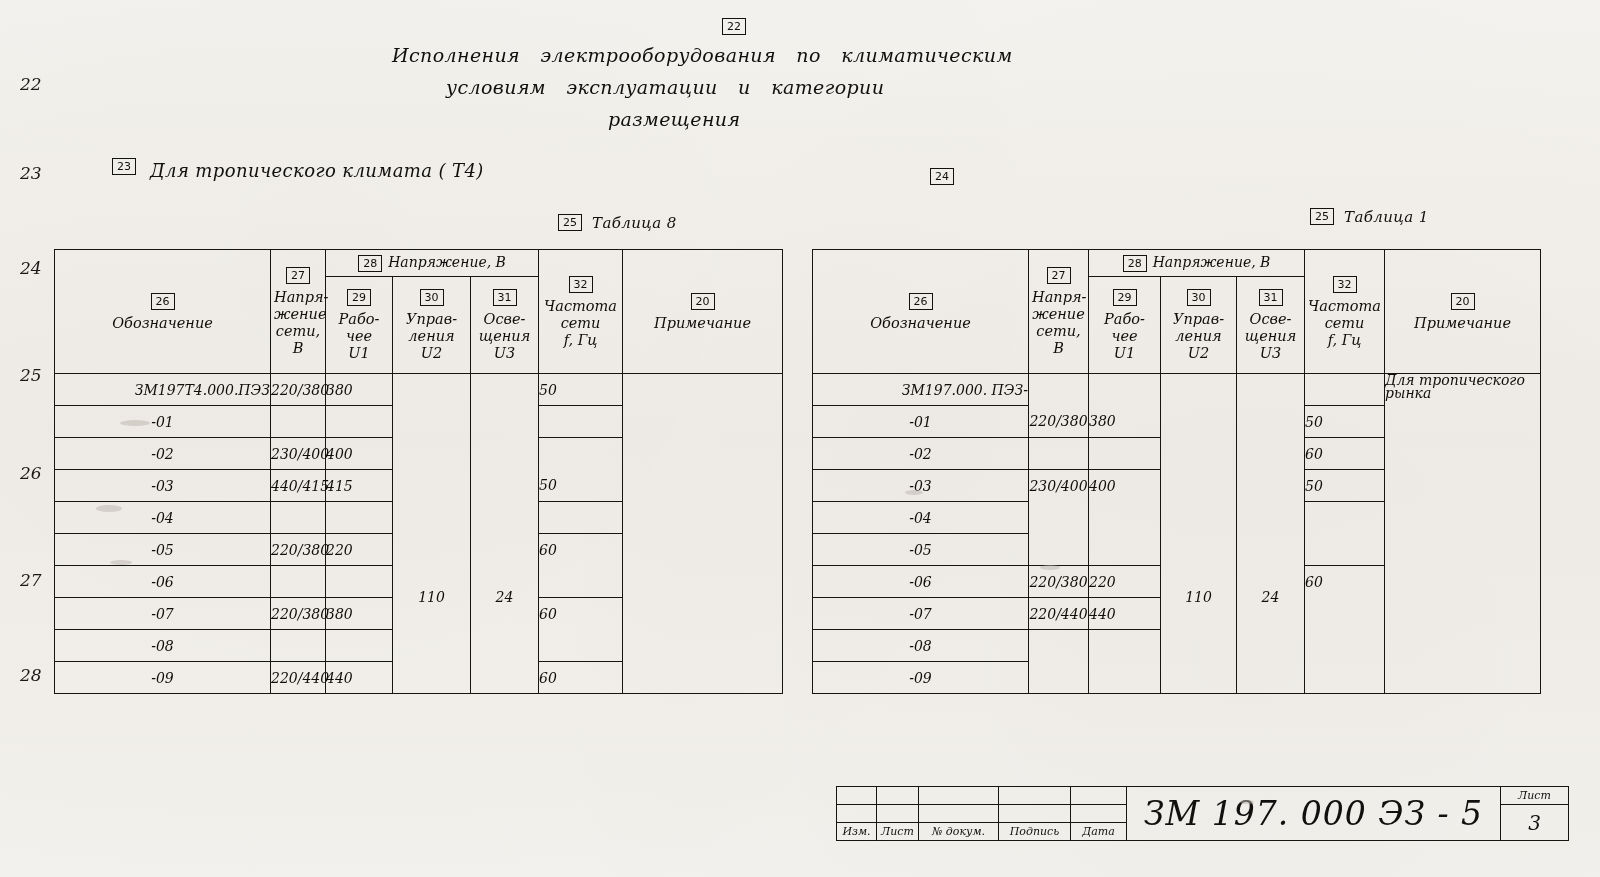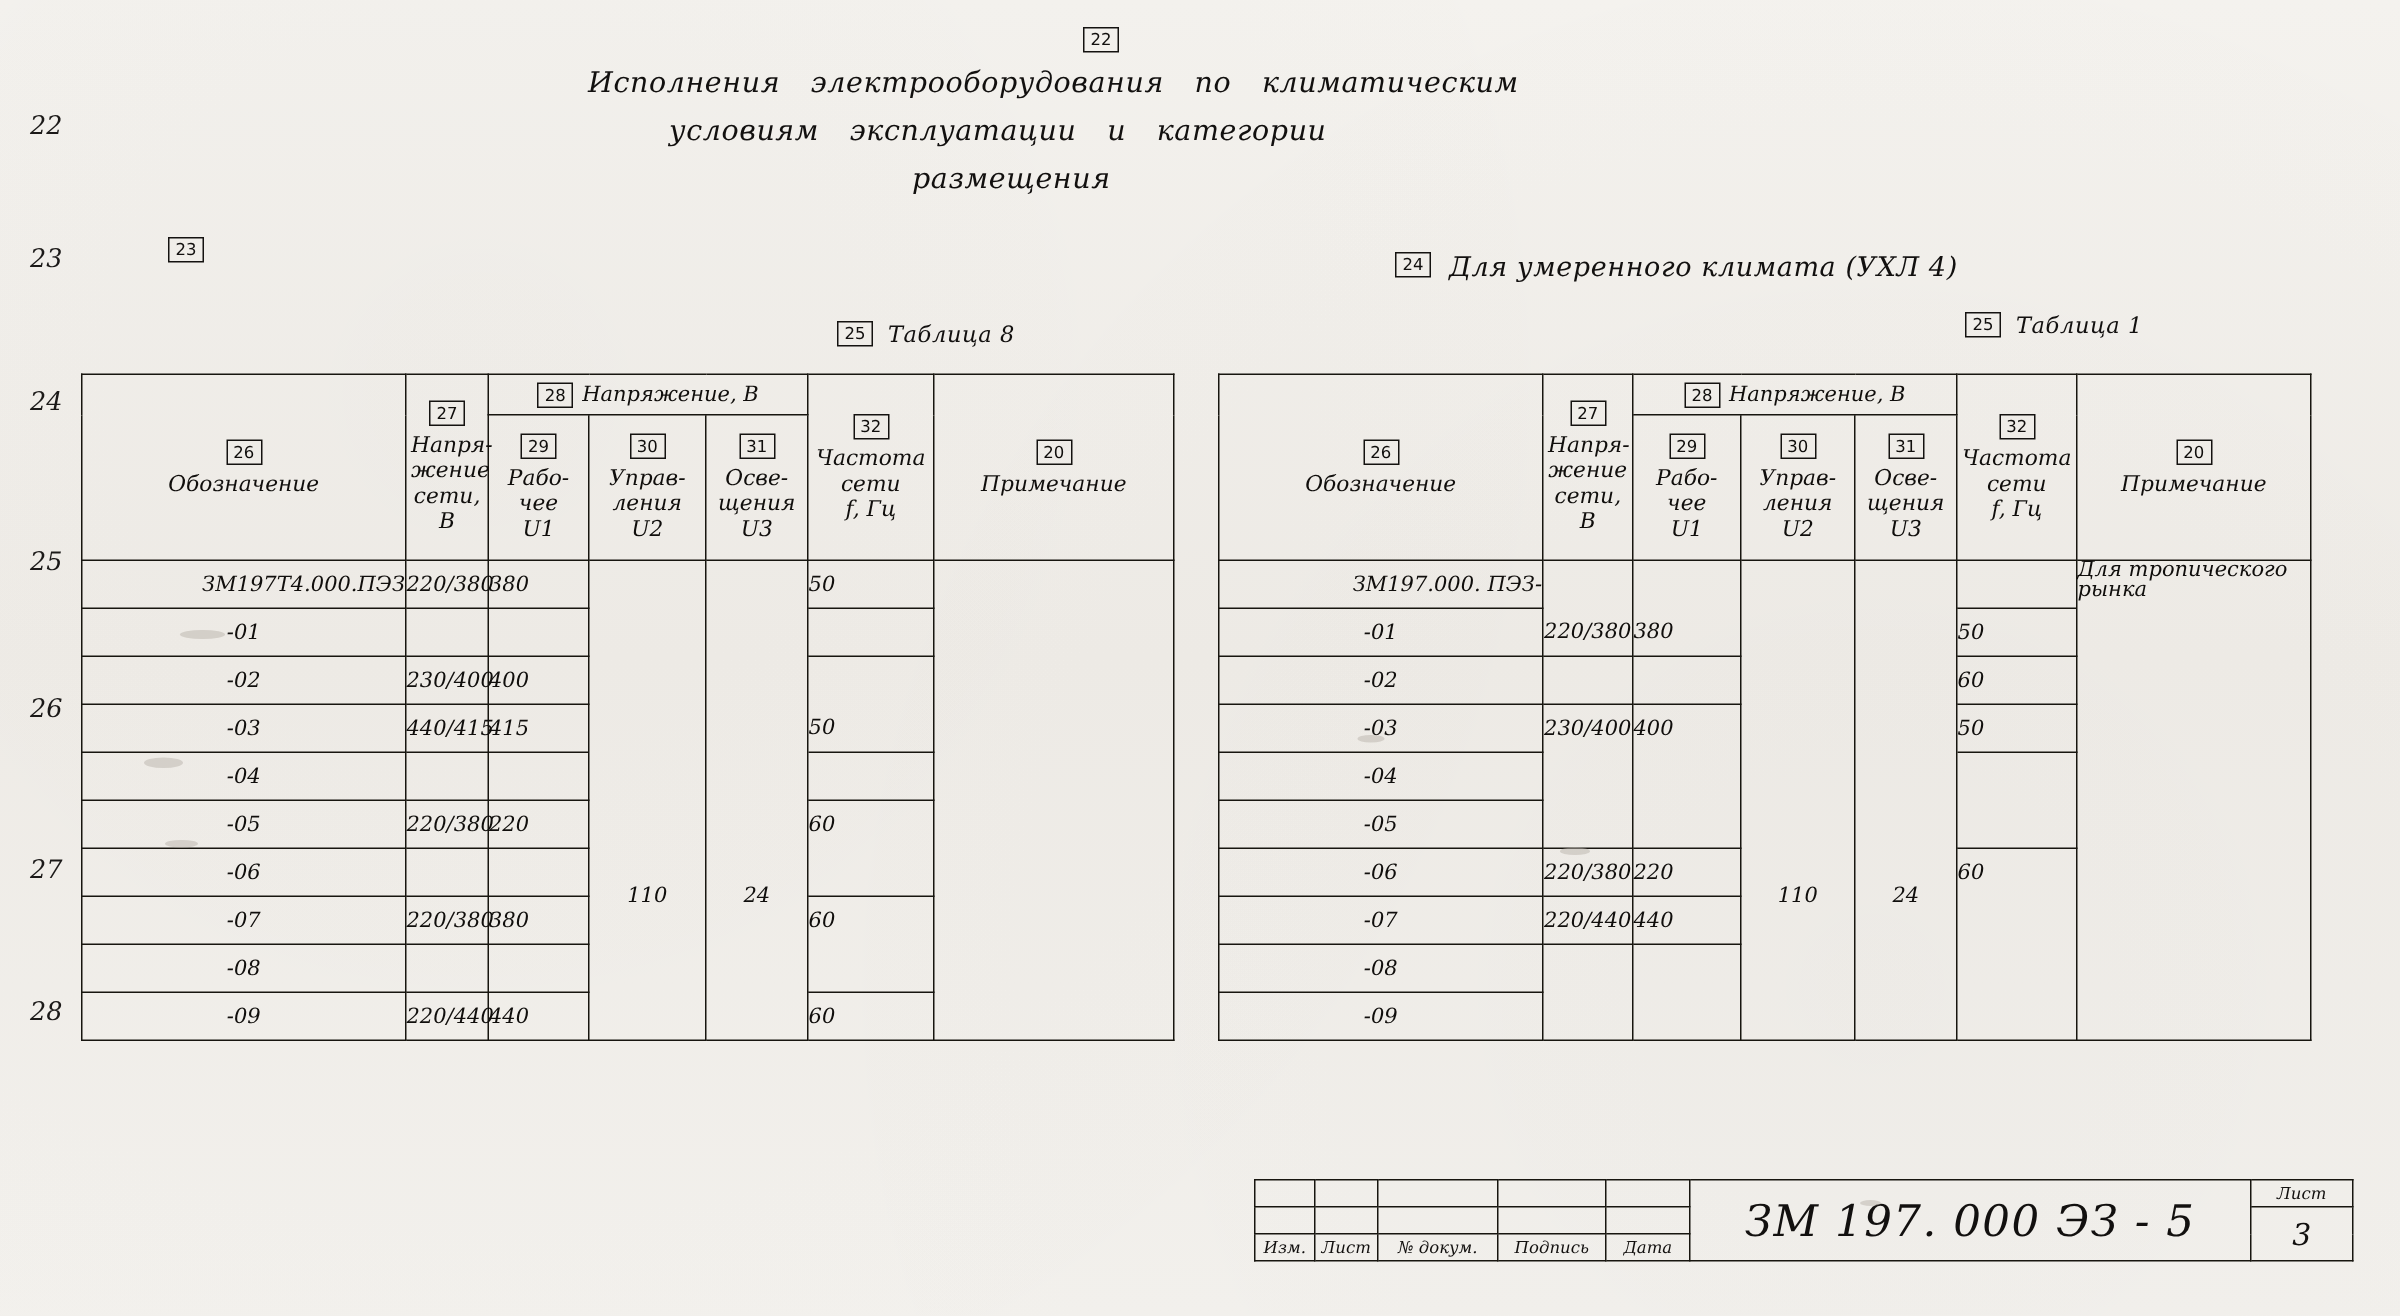--- a/index.html
+++ b/index.html
@@ -124,21 +124,21 @@
   .stamp td{
     border:1.4px solid #17150f;
     font-family:"DejaVu Serif", serif;
     font-style:italic;
     font-size:11px;
     text-align:center;
     padding:0;
     height:17px;
   }
   .stamp .big{
-    font-size:29px;
+    font-size:33px;
     letter-spacing:1px;
   }
   .stamp .lst{font-size:11px;}
   .stamp .lstnum{font-size:20px;}
 
   
   .speck{position:absolute;background:#b9b4ab;opacity:.5;border-radius:50%;}
 </style>
 </head>
 <body>
@@ -152,25 +152,25 @@
   <div class="gutter" style="top:463px;">26</div>
   <div class="gutter" style="top:570px;">27</div>
   <div class="gutter" style="top:665px;">28</div>
 
   <div class="cal" style="left:722px;top:18px;">22</div>
   <div class="title hw t2">условиям     эксплуатации    и  категории</div>
   <div class="title hw t1">Исполнения    электрооборудования   по   климатическим</div>
   <div class="title hw t3">размещения</div>
 
   <div class="cal" style="left:112px;top:158px;">23</div>
+  <div class="subhead hw" style="left:150px;top:160px;">Для  тропического    климата ( Т4)</div>
   <div class="cal" style="left:558px;top:214px;">25</div>
   <div class="tblcap hw" style="left:592px;top:214px;">Таблица 8</div>
 
   <div class="cal" style="left:930px;top:168px;">24</div>
-  <div class="subhead hw" style="left:966px;top:168px;">Для   умеренного  климата  (УХЛ 4)</div>
   <div class="cal" style="left:1310px;top:208px;">25</div>
   <div class="tblcap hw" style="left:1344px;top:208px;">Таблица 1</div>
 
   <table class="tbl" style="left:54px;top:249px;width:728px;">
     <colgroup>
       <col style="width:216px">
         <col style="width:55px">
         <col style="width:67px">
       <col style="width:78px">
         <col style="width:68px">

